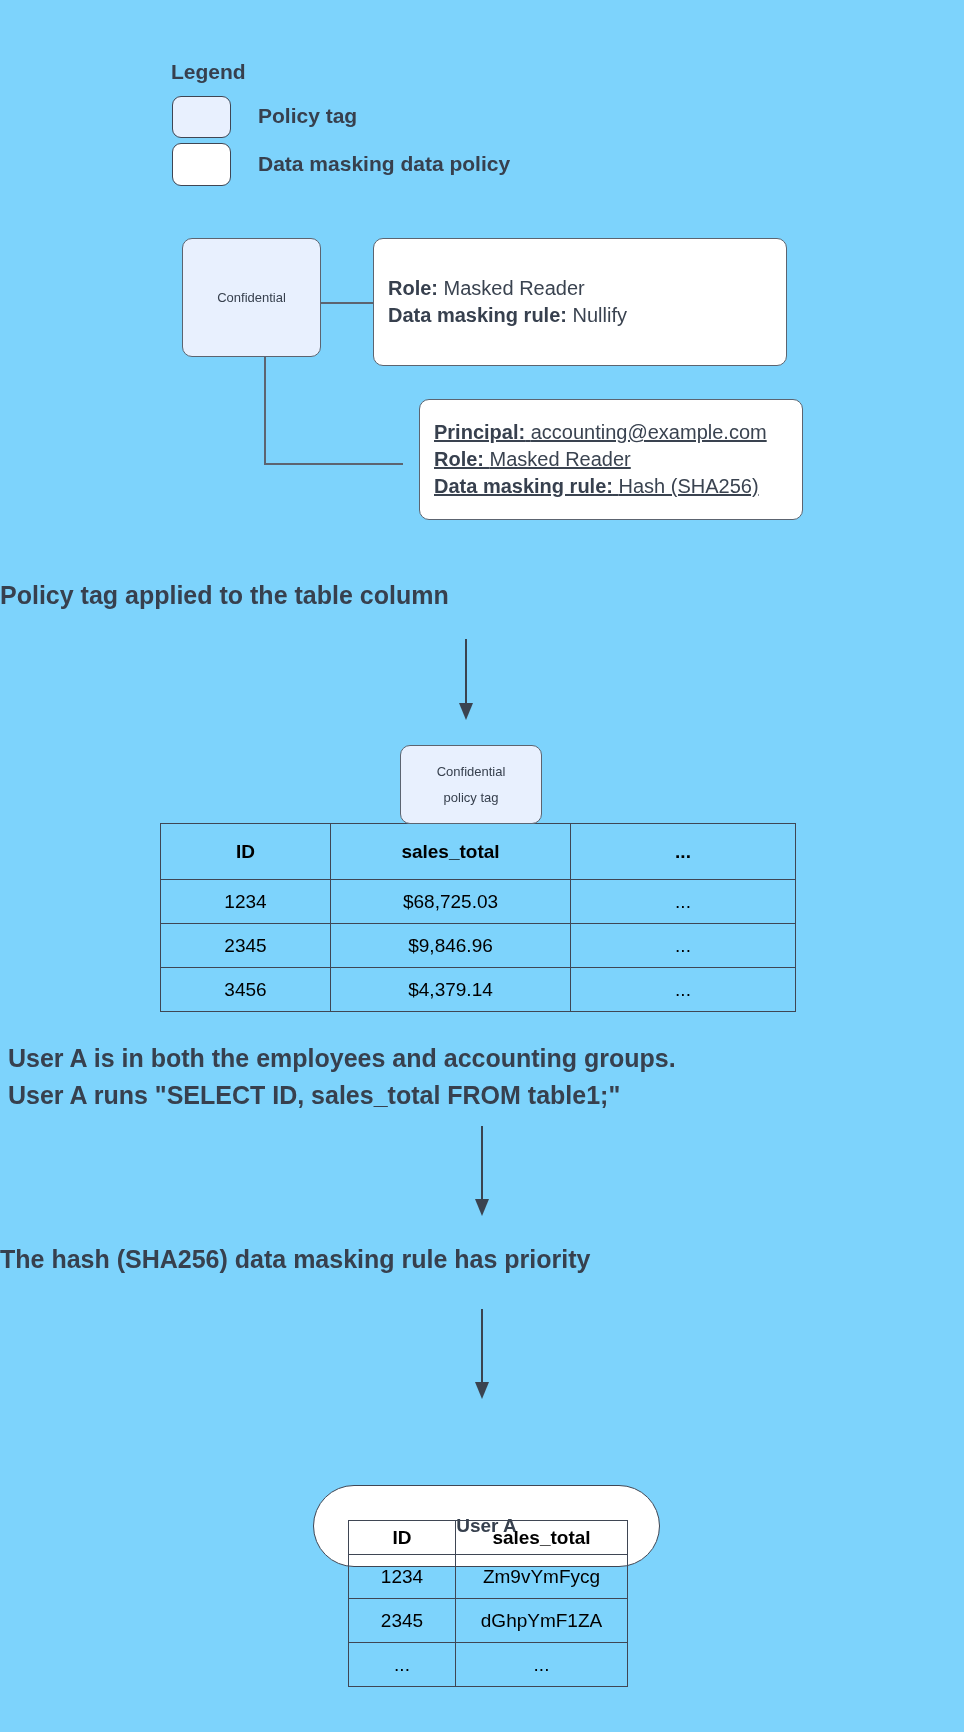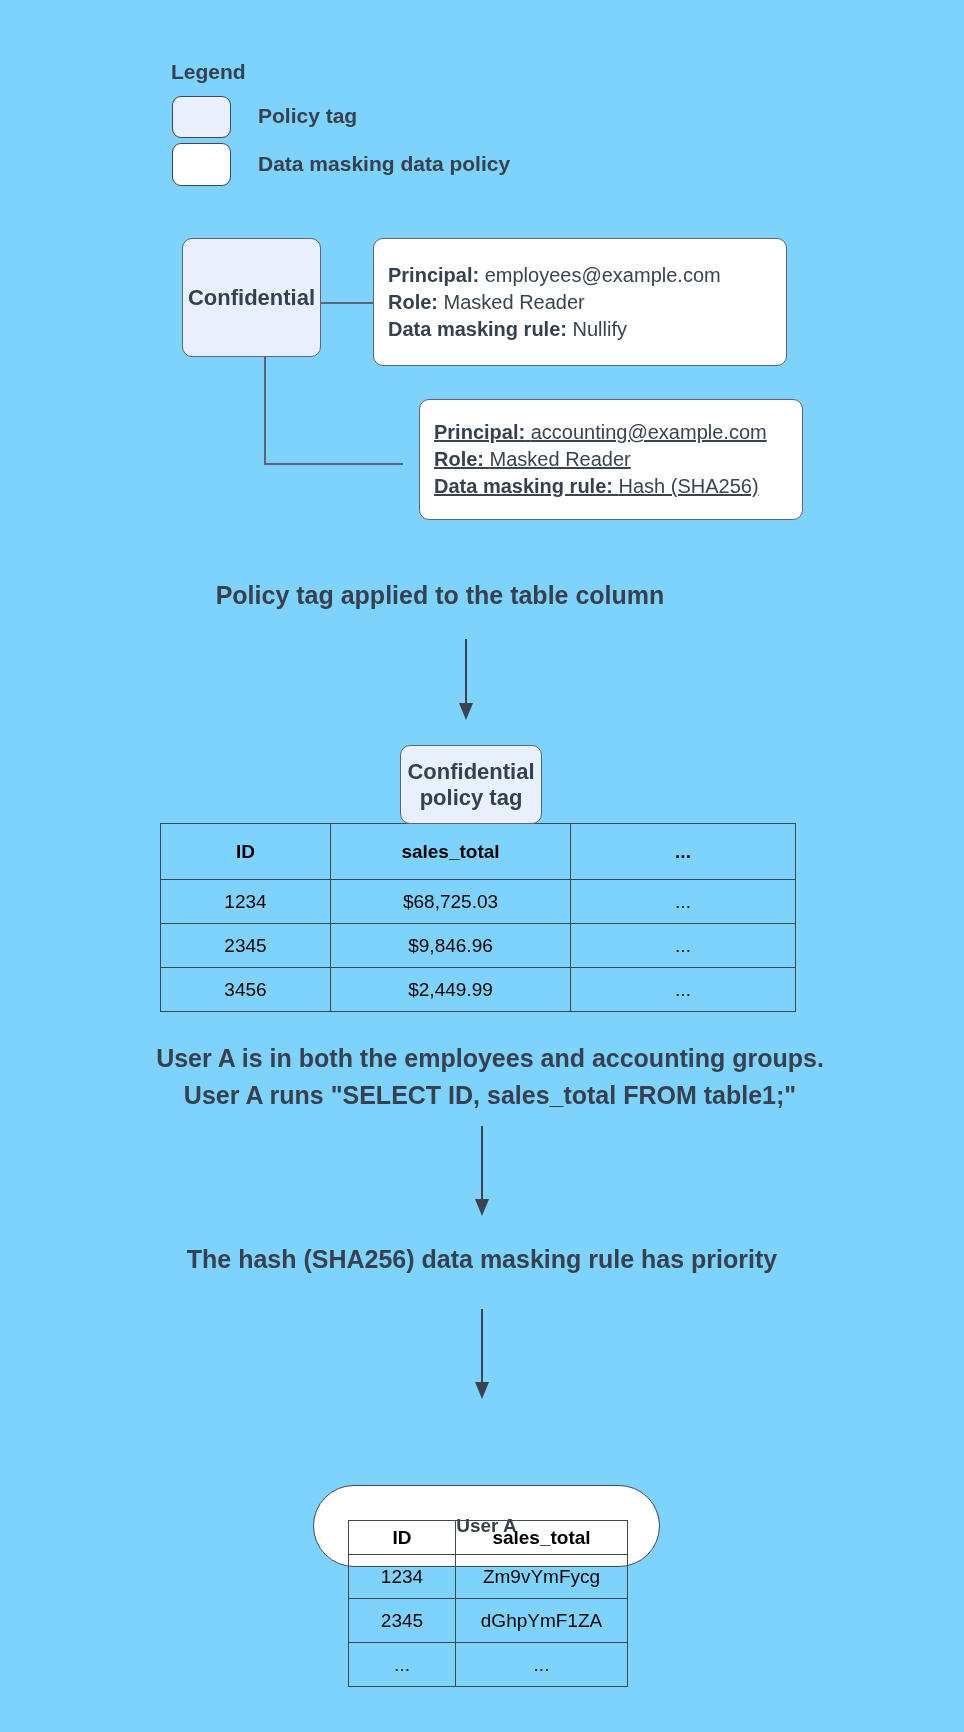--- a/index.html
+++ b/index.html
@@ -12,21 +12,21 @@
   
   .legend-title { font-size: 21px; font-weight: bold; color: #37404e; }
   .swatch { border: 1.6px solid #3f4654; border-radius: 9px; background: #ffffff; box-sizing: border-box; }
   .swatch.blue { background: #e8f0fe; }
   .legend-label { font-size: 21px; font-weight: bold; color: #37404e; white-space: nowrap; }
 
   
   .node {
     border: 1.6px solid #5c6470; border-radius: 10px; box-sizing: border-box;
     display: flex; align-items: center; justify-content: center;
-    font-weight: bold; font-size: 22px; color: #37404e; background: #ffffff;
+    font-weight: normal; font-size: 13px; color: #37404e; background: #ffffff;
     text-align: center;
   }
   .node.blue { background: #e8f0fe; }
   .tagbox { flex-direction: column; line-height: 26px; z-index: 2; }
 
   .card {
     border: 1.6px solid #5c6470; border-radius: 10px; background: #ffffff; box-sizing: border-box;
     display: flex; flex-direction: column; justify-content: center;
     padding-left: 14px; font-size: 20px; line-height: 27px; color: #3a4350;
   }
@@ -36,21 +36,21 @@
   .hline { height: 1.6px; background: #5c6470; }
   .vline { width: 1.6px; background: #5c6470; }
   .shaft { width: 1.6px; background: #3a4350; }
   .arrowhead {
     width: 0; height: 0;
     border-left: 7px solid transparent; border-right: 7px solid transparent;
     border-top: 17px solid #3a4350;
   }
 
   
-  .heading { font-weight: bold; font-size: 25px; color: #37404e; text-align: center; }
+  .heading { font-weight: bold; font-size: 25px; color: #37404e; text-align: left; }
   .heading.two-line { line-height: 37px; }
 
   
   table { border-collapse: collapse; table-layout: fixed; }
   th, td { border: 1.6px solid #3f4654; text-align: center; vertical-align: middle; padding: 0; }
   .dtable { font-size: 19px; color: #000000; padding-left: 41px; }
   .dtable th { font-weight: bold; }
   .src-table th { height: 55px; }
   .src-table td { height: 43px; }
   .res-table th { height: 33px; }
@@ -74,21 +74,20 @@
   <div class="abs swatch" style="left:172px; top:143px; width:59px; height:43px;"></div>
   <div class="abs legend-label" style="left:258px; top:152px;">Data masking data policy</div>
 
   <div class="abs node blue" style="left:182px; top:238px; width:139px; height:119px;">Confidential</div>
 
   <div class="abs hline" style="left:321px; top:302px; width:52px;"></div>
   <div class="abs vline" style="left:264px; top:357px; height:107px;"></div>
   <div class="abs hline" style="left:264px; top:463px; width:139px;"></div>
 
   <div class="abs card" style="left:373px; top:238px; width:414px; height:128px;">
-    <div><span class="lbl">Principal:</span> <span>employees@example.com</span></div>
     <div><span class="lbl">Role:</span> <span>Masked Reader</span></div>
     <div><span class="lbl">Data masking rule:</span> <span>Nullify</span></div>
   </div>
 
   <div class="abs card" style="left:419px; top:399px; width:384px; height:121px;text-decoration:underline;">
     <div><span class="lbl">Principal:</span> <span>accounting@example.com</span></div>
     <div><span class="lbl">Role:</span> <span>Masked Reader</span></div>
     <div><span class="lbl">Data masking rule:</span> <span>Hash (SHA256)</span></div>
   </div>
 
@@ -119,21 +118,21 @@
       <td>$68,725.03</td>
       <td>...</td>
     </tr>
     <tr>
       <td>2345</td>
       <td>$9,846.96</td>
       <td>...</td>
     </tr>
     <tr>
       <td>3456</td>
-      <td>$2,449.99</td>
+      <td>$4,379.14</td>
       <td>...</td>
     </tr>
   </tbody>
     </table>
 
   <div class="abs heading two-line" style="left:8px; top:1040px; width:964px;">
     <div>User A is in both the employees and accounting groups.</div>
     <div>User A runs "SELECT ID, sales_total FROM table1;"</div>
   </div>
 

